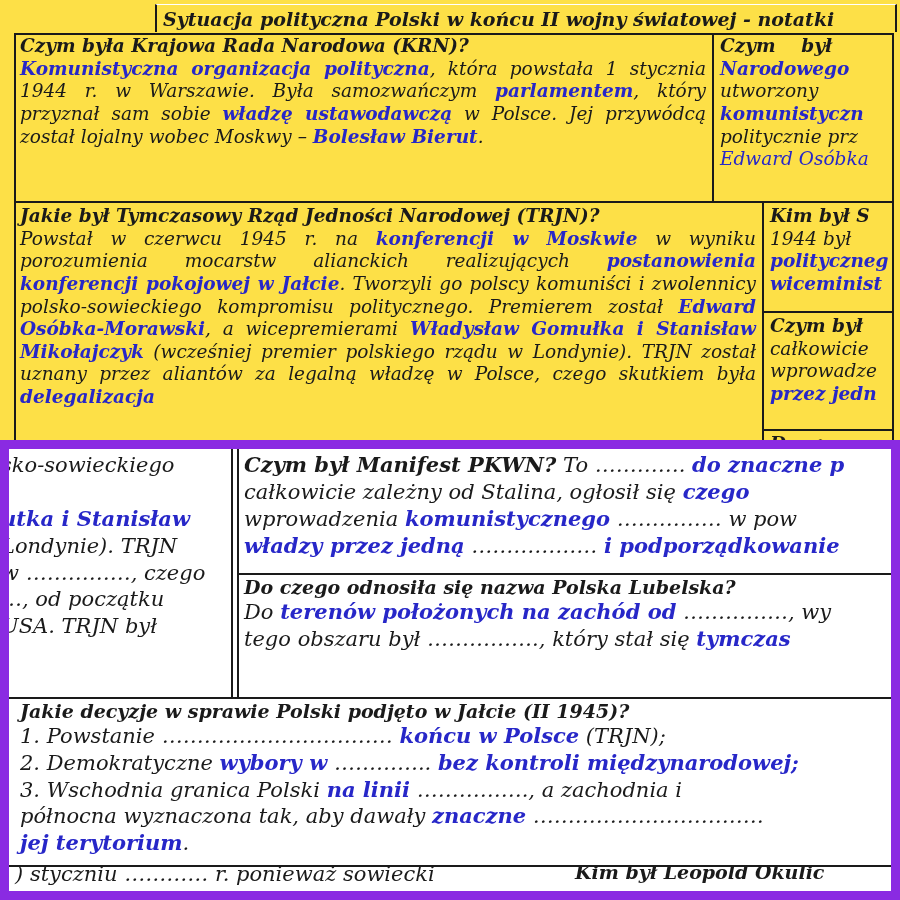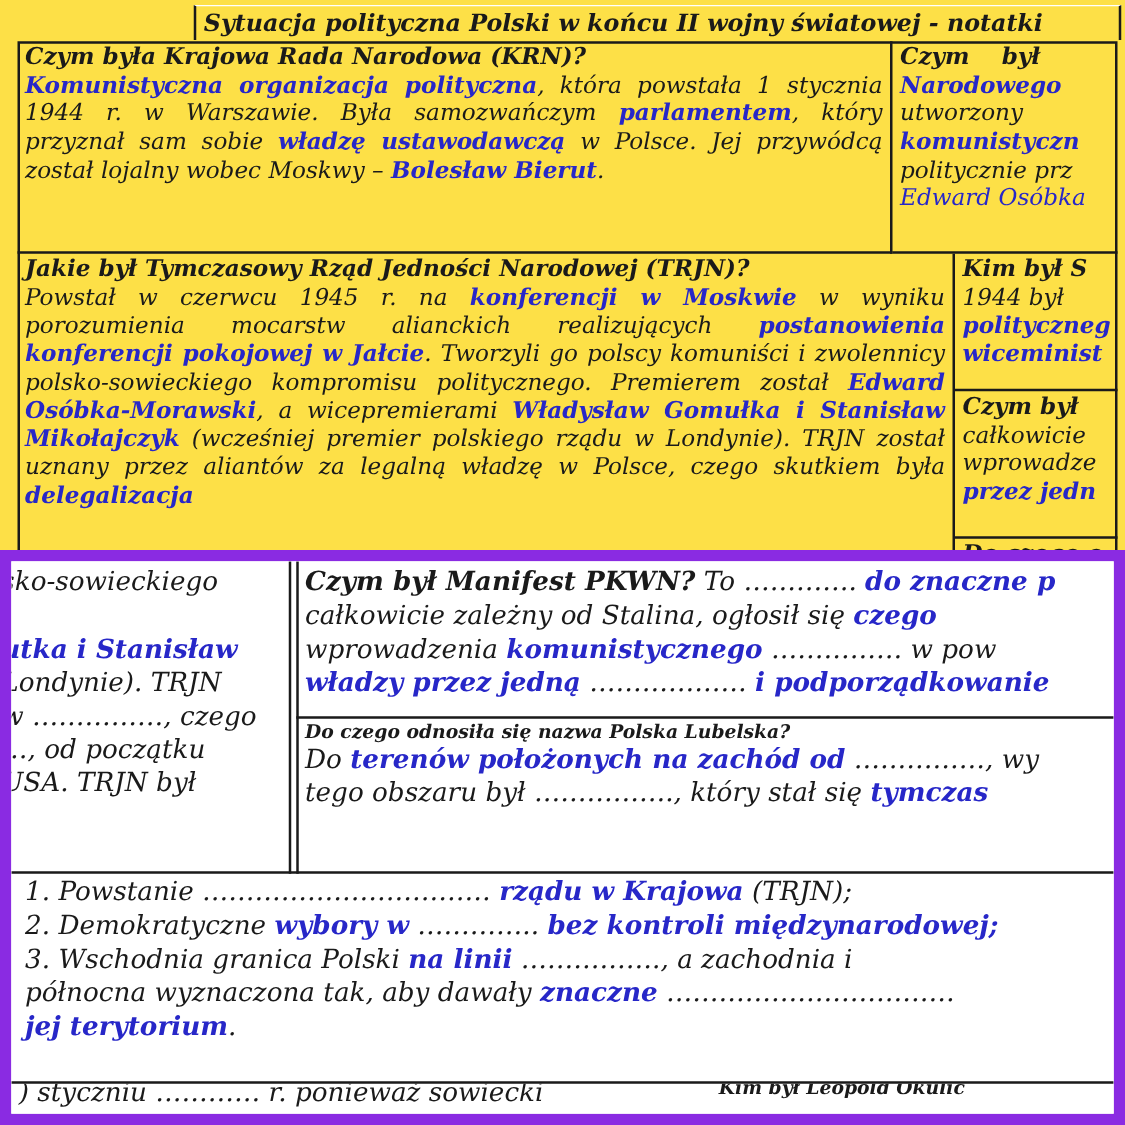--- a/index.html
+++ b/index.html
@@ -118,21 +118,21 @@
 
   .ov-cell {
     position: absolute;
     box-sizing: border-box;
     padding: 1px 5px 0 5px;
     overflow: hidden;
   }
   .ov-q {
     font-style: italic;
     font-weight: bold;
-    font-size: 15px;
+    font-size: 19px;
     color: #1a1a1a;
     line-height: 1.2;
     margin: 0;
     white-space: nowrap;
   }
   .ov-a {
     font-style: italic;
     font-size: 21px;
     color: #1a1a1a;
     line-height: 1.28;
@@ -251,22 +251,23 @@
 
       <div class="ov-cell" style="left:230px; top:126px; width:652px; height:120px;">
         <p class="ov-q">Do czego odnosiła się nazwa Polska Lubelska?</p>
         <p class="ov-a nowrap">
           Do <span class="bl">terenów położonych na zachód od</span> ……………, wy<br>
           tego obszaru był ……………., który stał się <span class="bl">tymczas</span>
         </p>
       </div>
 
       <div class="ov-cell" style="left:6px; top:250px; width:876px; height:166px;">
+        <p class="ov-q">Jakie decyzje w sprawie Polski podjęto w Jałcie (II 1945)?</p>
         <p class="ov-a nowrap">
-          1. Powstanie …………………………… <span class="bl">rządu w Krajowa</span> (TRJN);<br>
+          1. Powstanie …………………………… <span class="bl">końcu w Polsce</span> (TRJN);<br>
           2. Demokratyczne <span class="bl">wybory w</span> ………….. <span class="bl">bez kontroli międzynarodowej;</span><br>
           3. Wschodnia granica Polski <span class="bl">na linii</span> ……………., a zachodnia i<br>
           północna wyznaczona tak, aby dawały <span class="bl">znaczne</span> ……………………………<br>
           <span class="bl">jej terytorium</span>.
         </p>
       </div>
 
       <div class="clip-fade" style="left:0px; top:418px; width:882px; height:24px;padding-left:32px;">
         <p class="ov-a nowrap" style="position:absolute; left:6px; top:-6px;">) <span style="font-weight:normal;">styczniu ………… r. ponieważ sowiecki</span></p>
         <p class="ov-q" style="position:absolute; left:566px; top:-6px;">Kim był Leopold Okulic</p>

